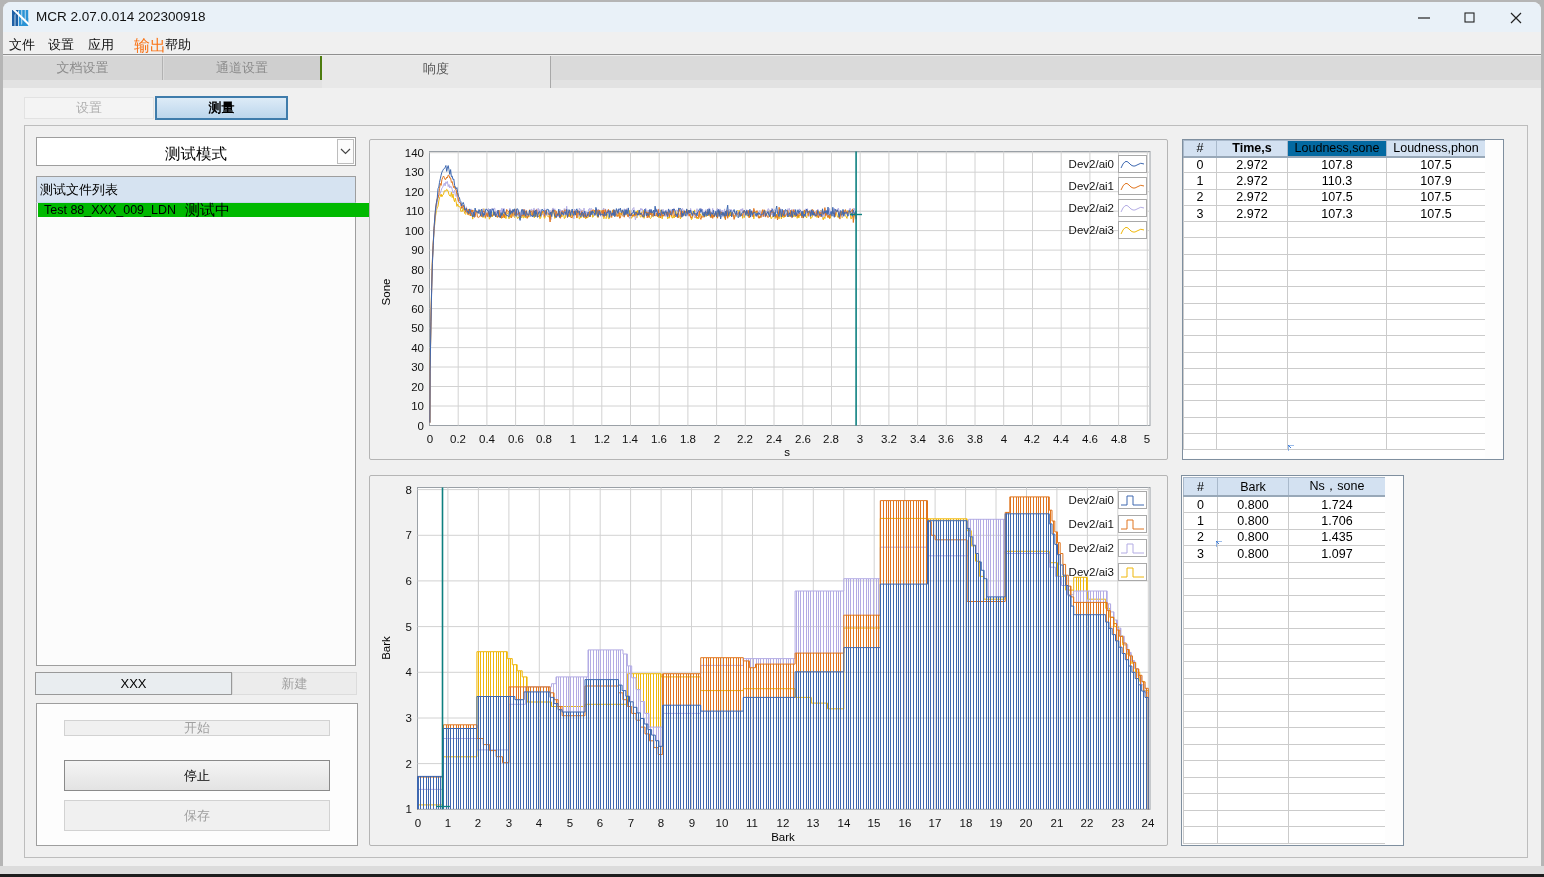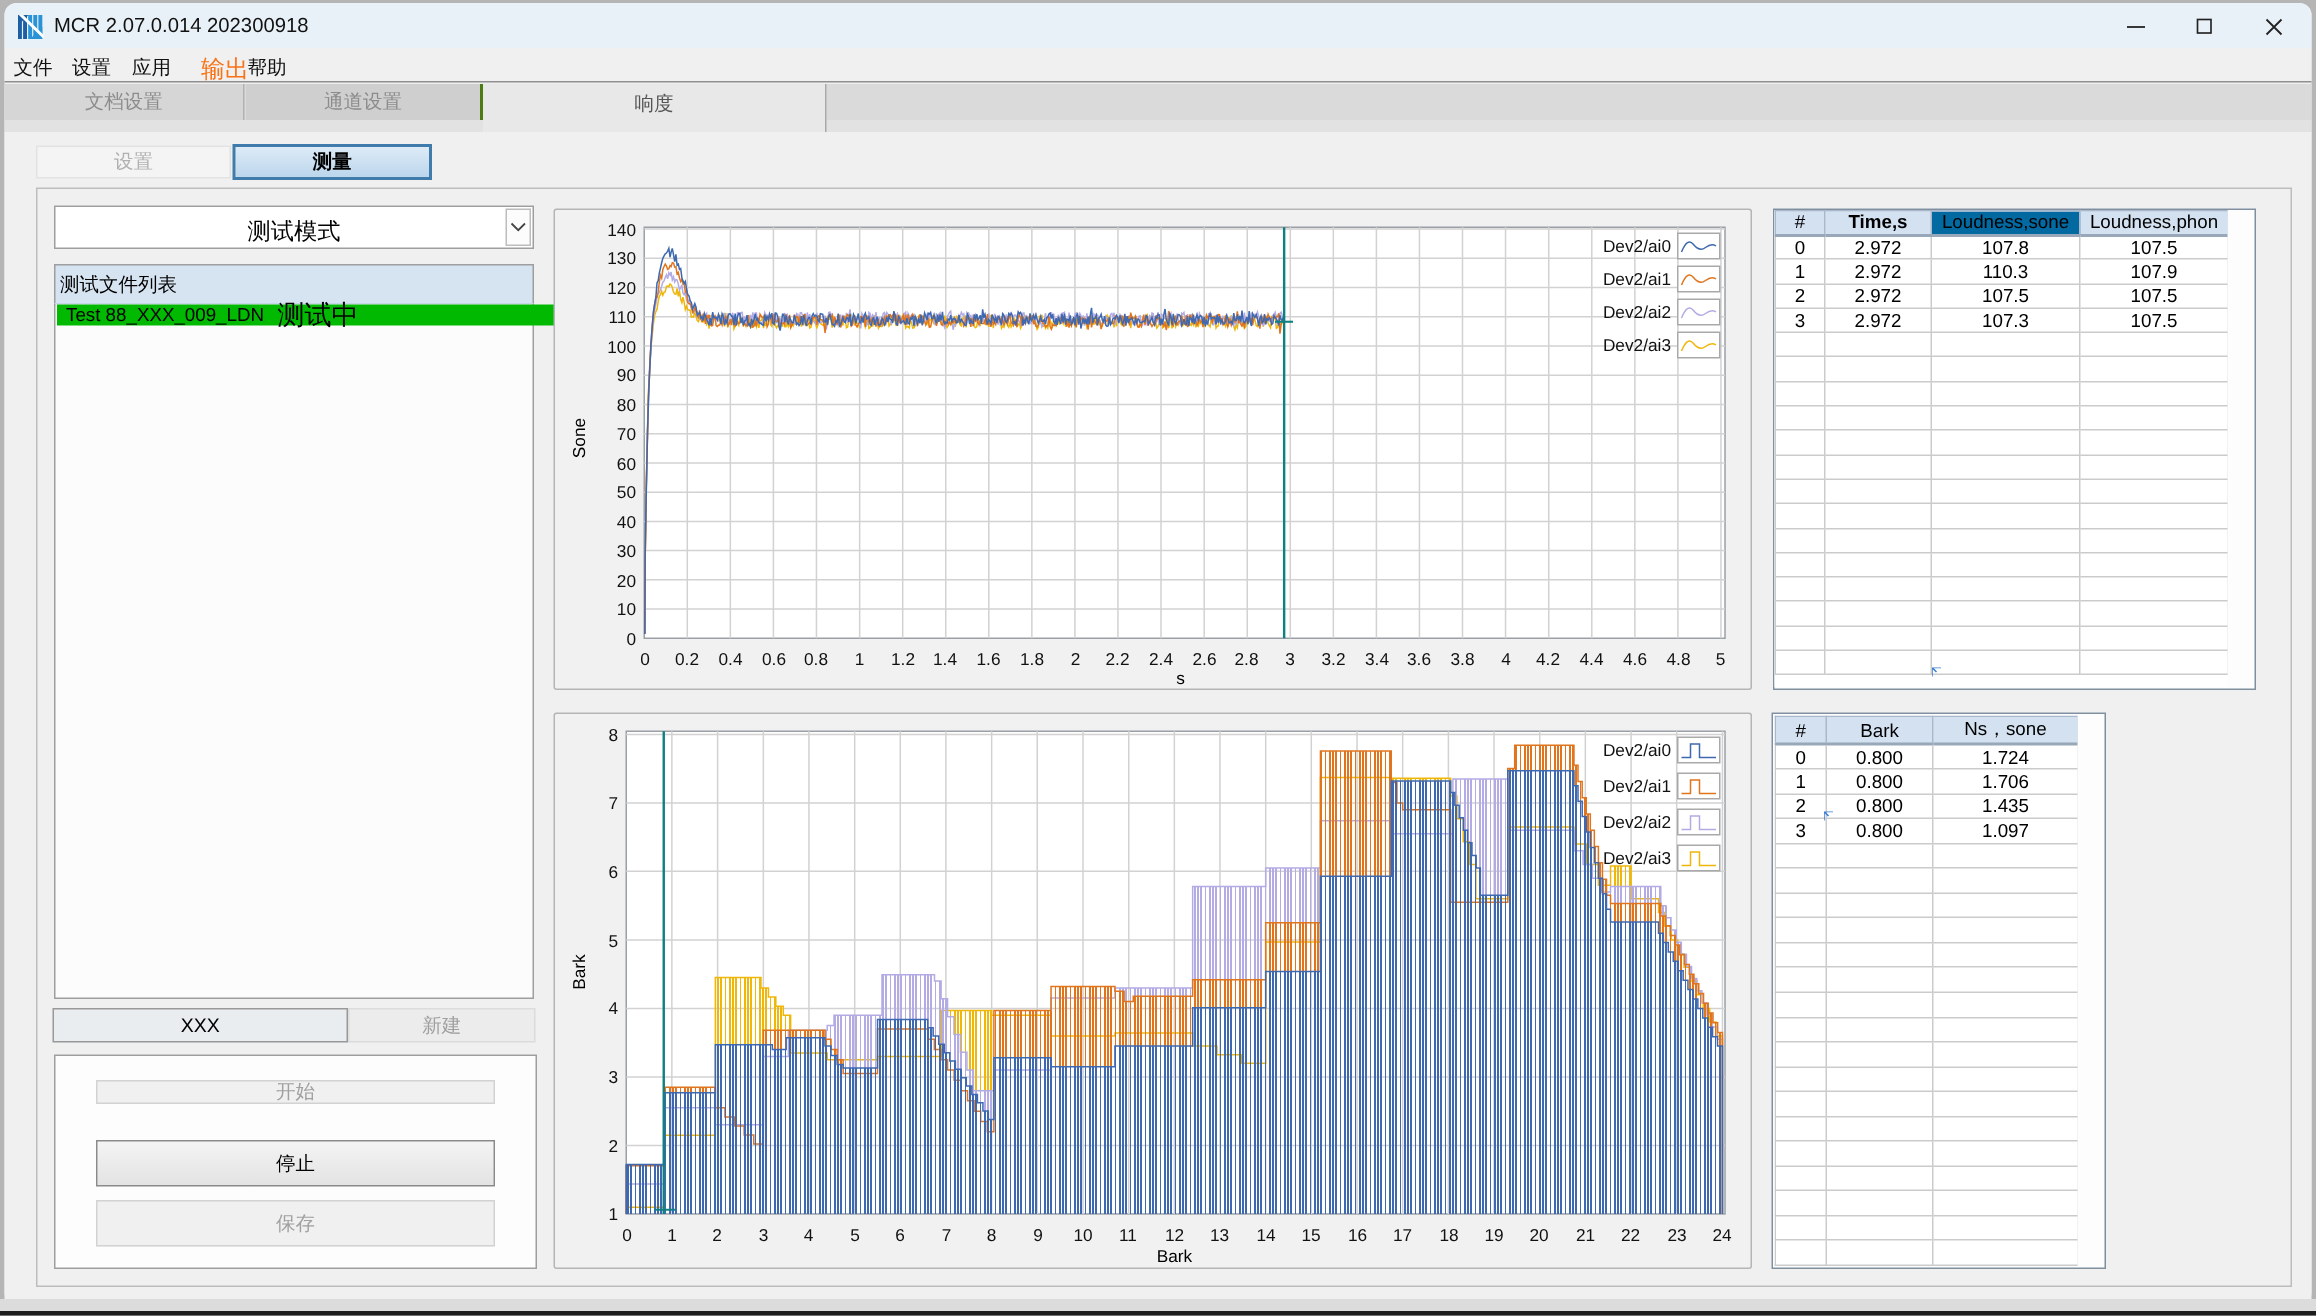--- a/index.html
+++ b/index.html
@@ -54,21 +54,21 @@
 
 <div class="abs" style="left:36px;top:137px;width:320px;height:29px;background:#fff;border:1px solid #9e9e9e"></div>
 <div class="abs" style="left:36px;top:144px;width:320px;text-align:center;font-size:15.5px;color:#000">测试模式</div>
 <div class="abs" style="left:337px;top:139px;width:17px;height:25px;background:#fcfcfc;border:1px solid #bdbdbd"></div>
 <svg class="abs" style="left:340px;top:148px" width="11" height="7" viewBox="0 0 11 7">
     <path d="M1 1 L5.5 5.5 L10 1" stroke="#444" stroke-width="1.2" fill="none"></path>
   </svg>
 
 <div class="abs" style="left:36px;top:176px;width:320px;height:26px;background:#d6e3f1;border:1px solid #9e9e9e;border-bottom:none;font-size:13px;color:#000;display:flex;align-items:center;padding-left:3px">测试文件列表</div>
 <div class="abs" style="left:36px;top:202px;width:320px;height:464px;background:#fcfcfc;border:1px solid #9e9e9e;border-top:1px solid #c5d6e8"></div>
-<div class="abs" style="left:38px;top:203px;width:351px;height:14px;background:#00b900;font-size:12.5px;color:#000;line-height:14px;white-space:pre"><span style="position:absolute;left:6px">Test 88_XXX_009_LDN</span><span style="position:absolute;left:147px;font-size:18px">测试中</span></div>
+<div class="abs" style="left:38px;top:203px;width:351px;height:14px;background:#00b900;font-size:12.5px;color:#000;line-height:14px;white-space:pre"><span style="position:absolute;left:6px">Test 88_XXX_009_LDN</span><span style="position:absolute;left:147px;font-size:15px">测试中</span></div>
 
 <div class="btn" style="left:35px;top:672px;width:197px;height:23px;background:#e9edf0;border:1px solid #999;color:#000">XXX</div>
 <div class="btn dis" style="left:232px;top:672px;width:125px;height:23px;background:#ececec;border:1px solid #dcdcdc">新建</div>
 
 <div class="abs" style="left:36px;top:703px;width:322px;height:143px;background:#fdfdfd;border:1px solid #9e9e9e"></div>
 <div class="btn dis" style="left:64px;top:720px;width:266px;height:16px">开始</div>
 <div class="btn en" style="left:64px;top:760px;width:266px;height:31px">停止</div>
 <div class="btn dis" style="left:64px;top:800px;width:266px;height:31px">保存</div>
 
 <div class="abs" style="left:369px;top:139px;width:799px;height:321px;background:#f1f1f1;border:1px solid #b5b5b5;border-radius:2px"></div>

